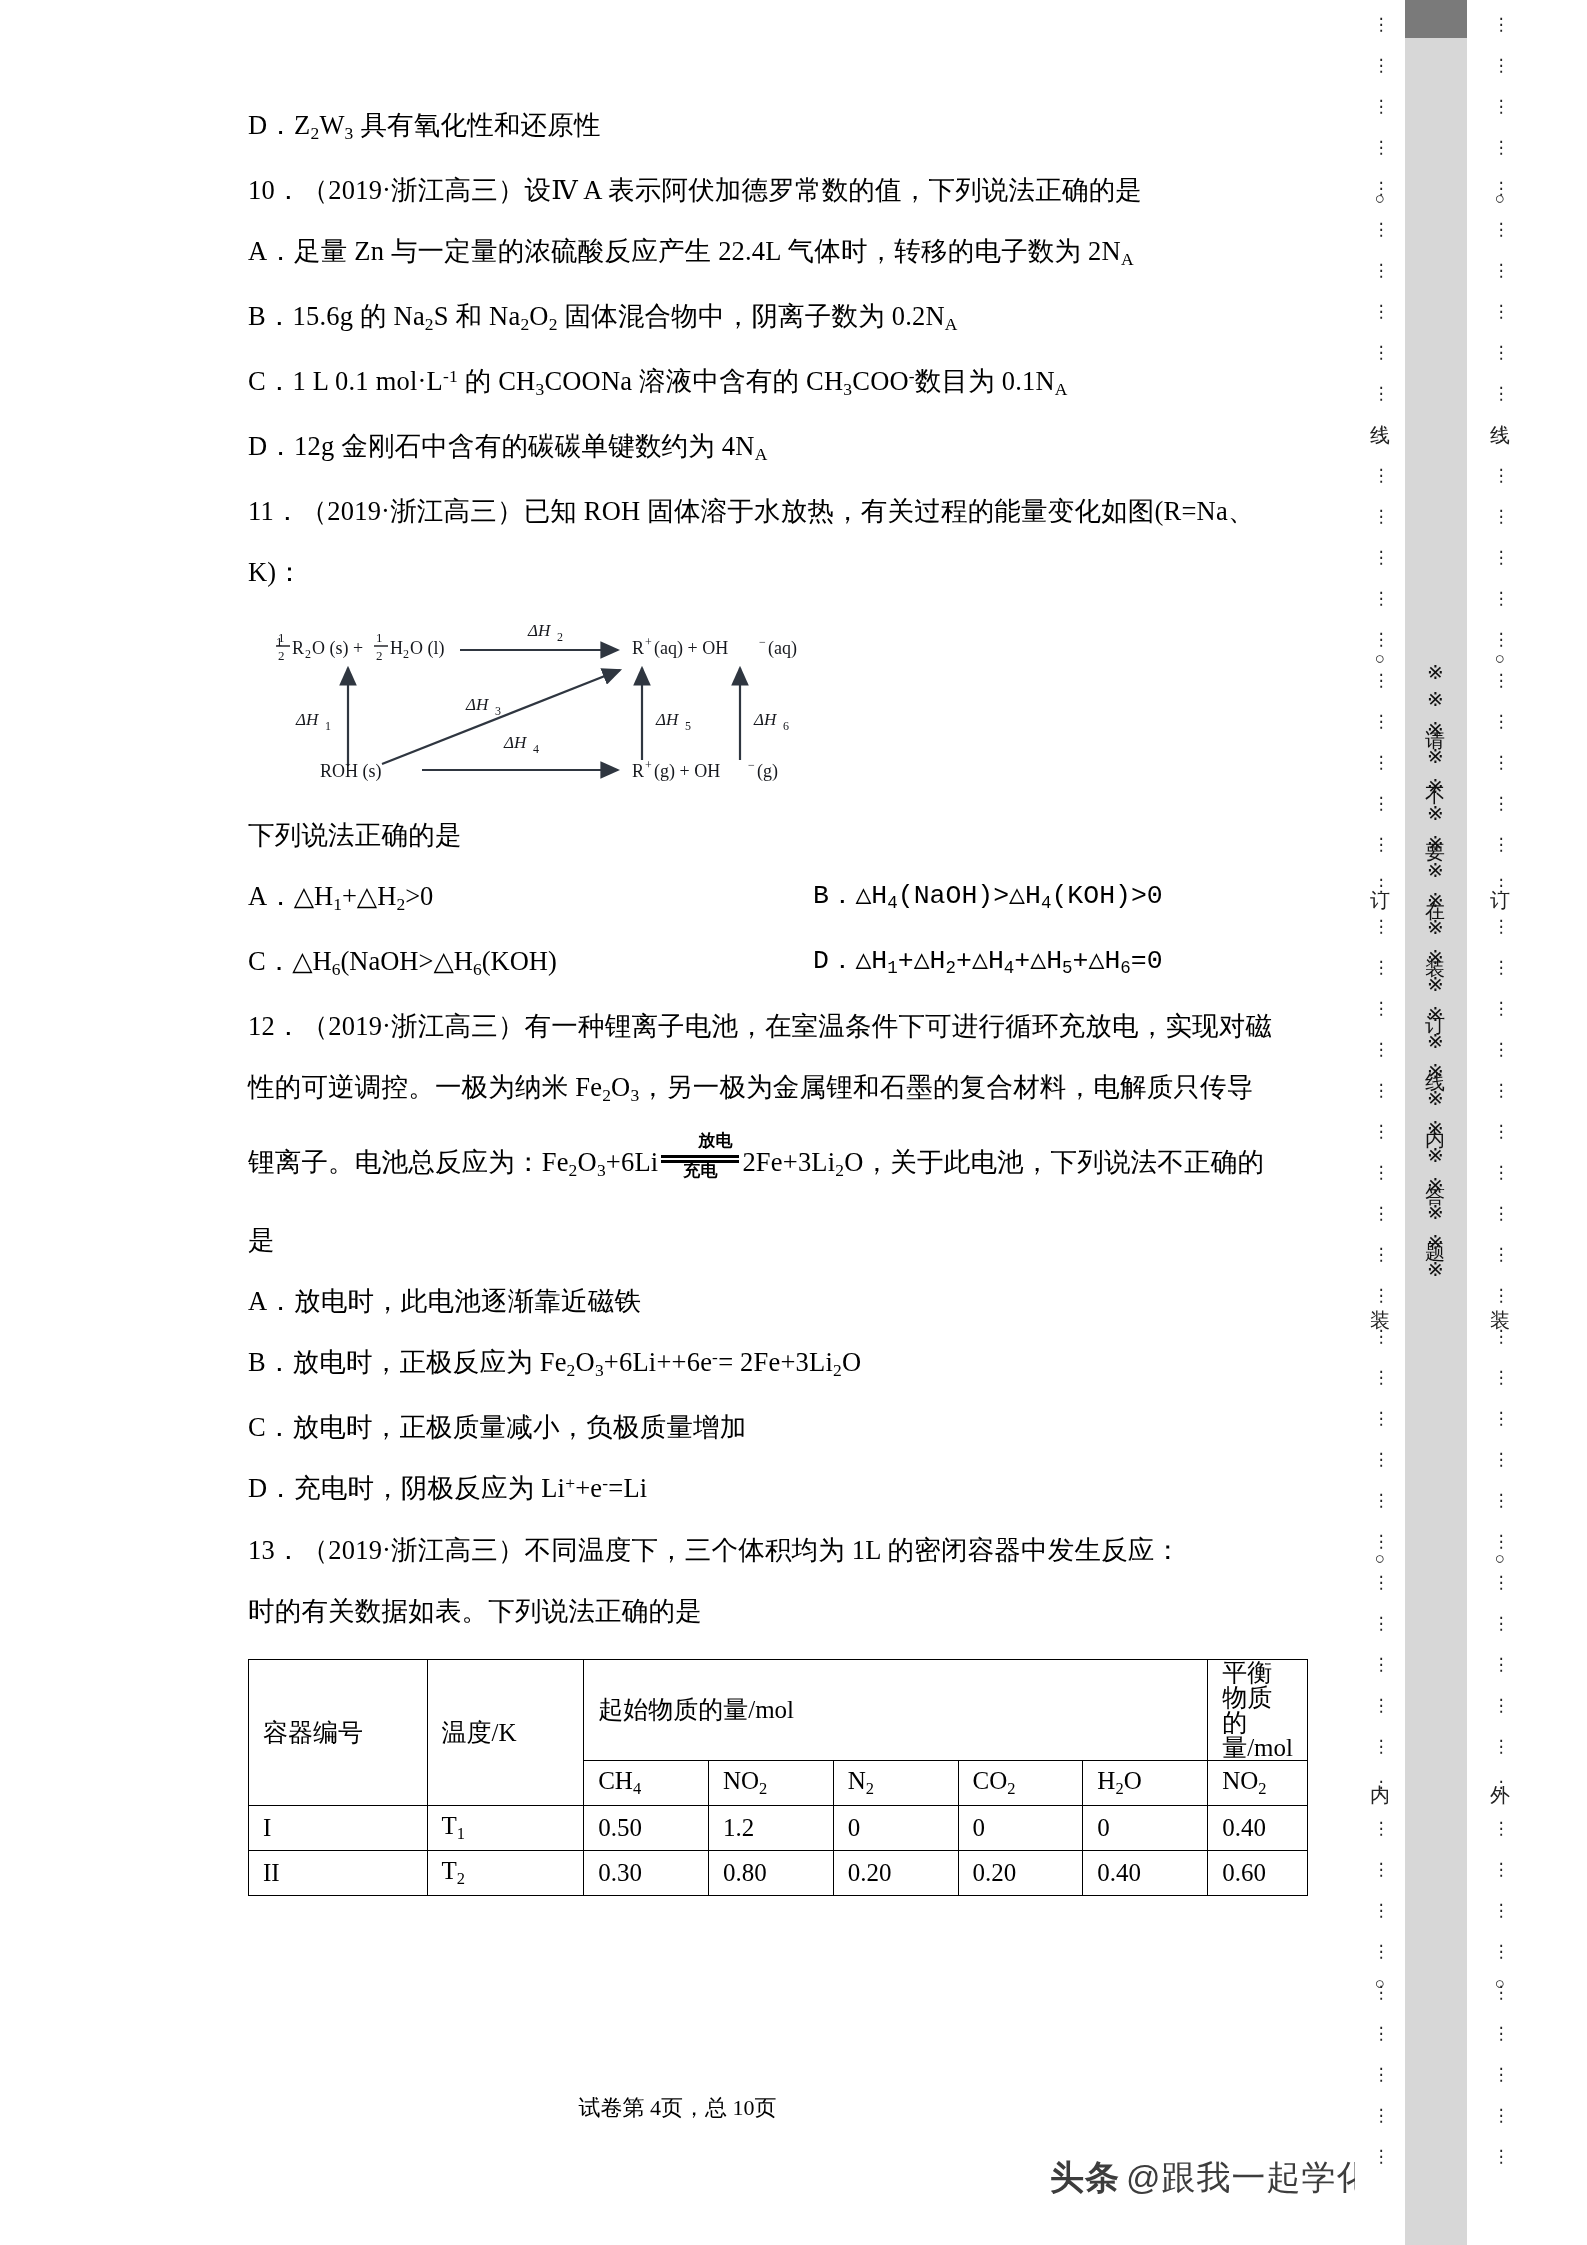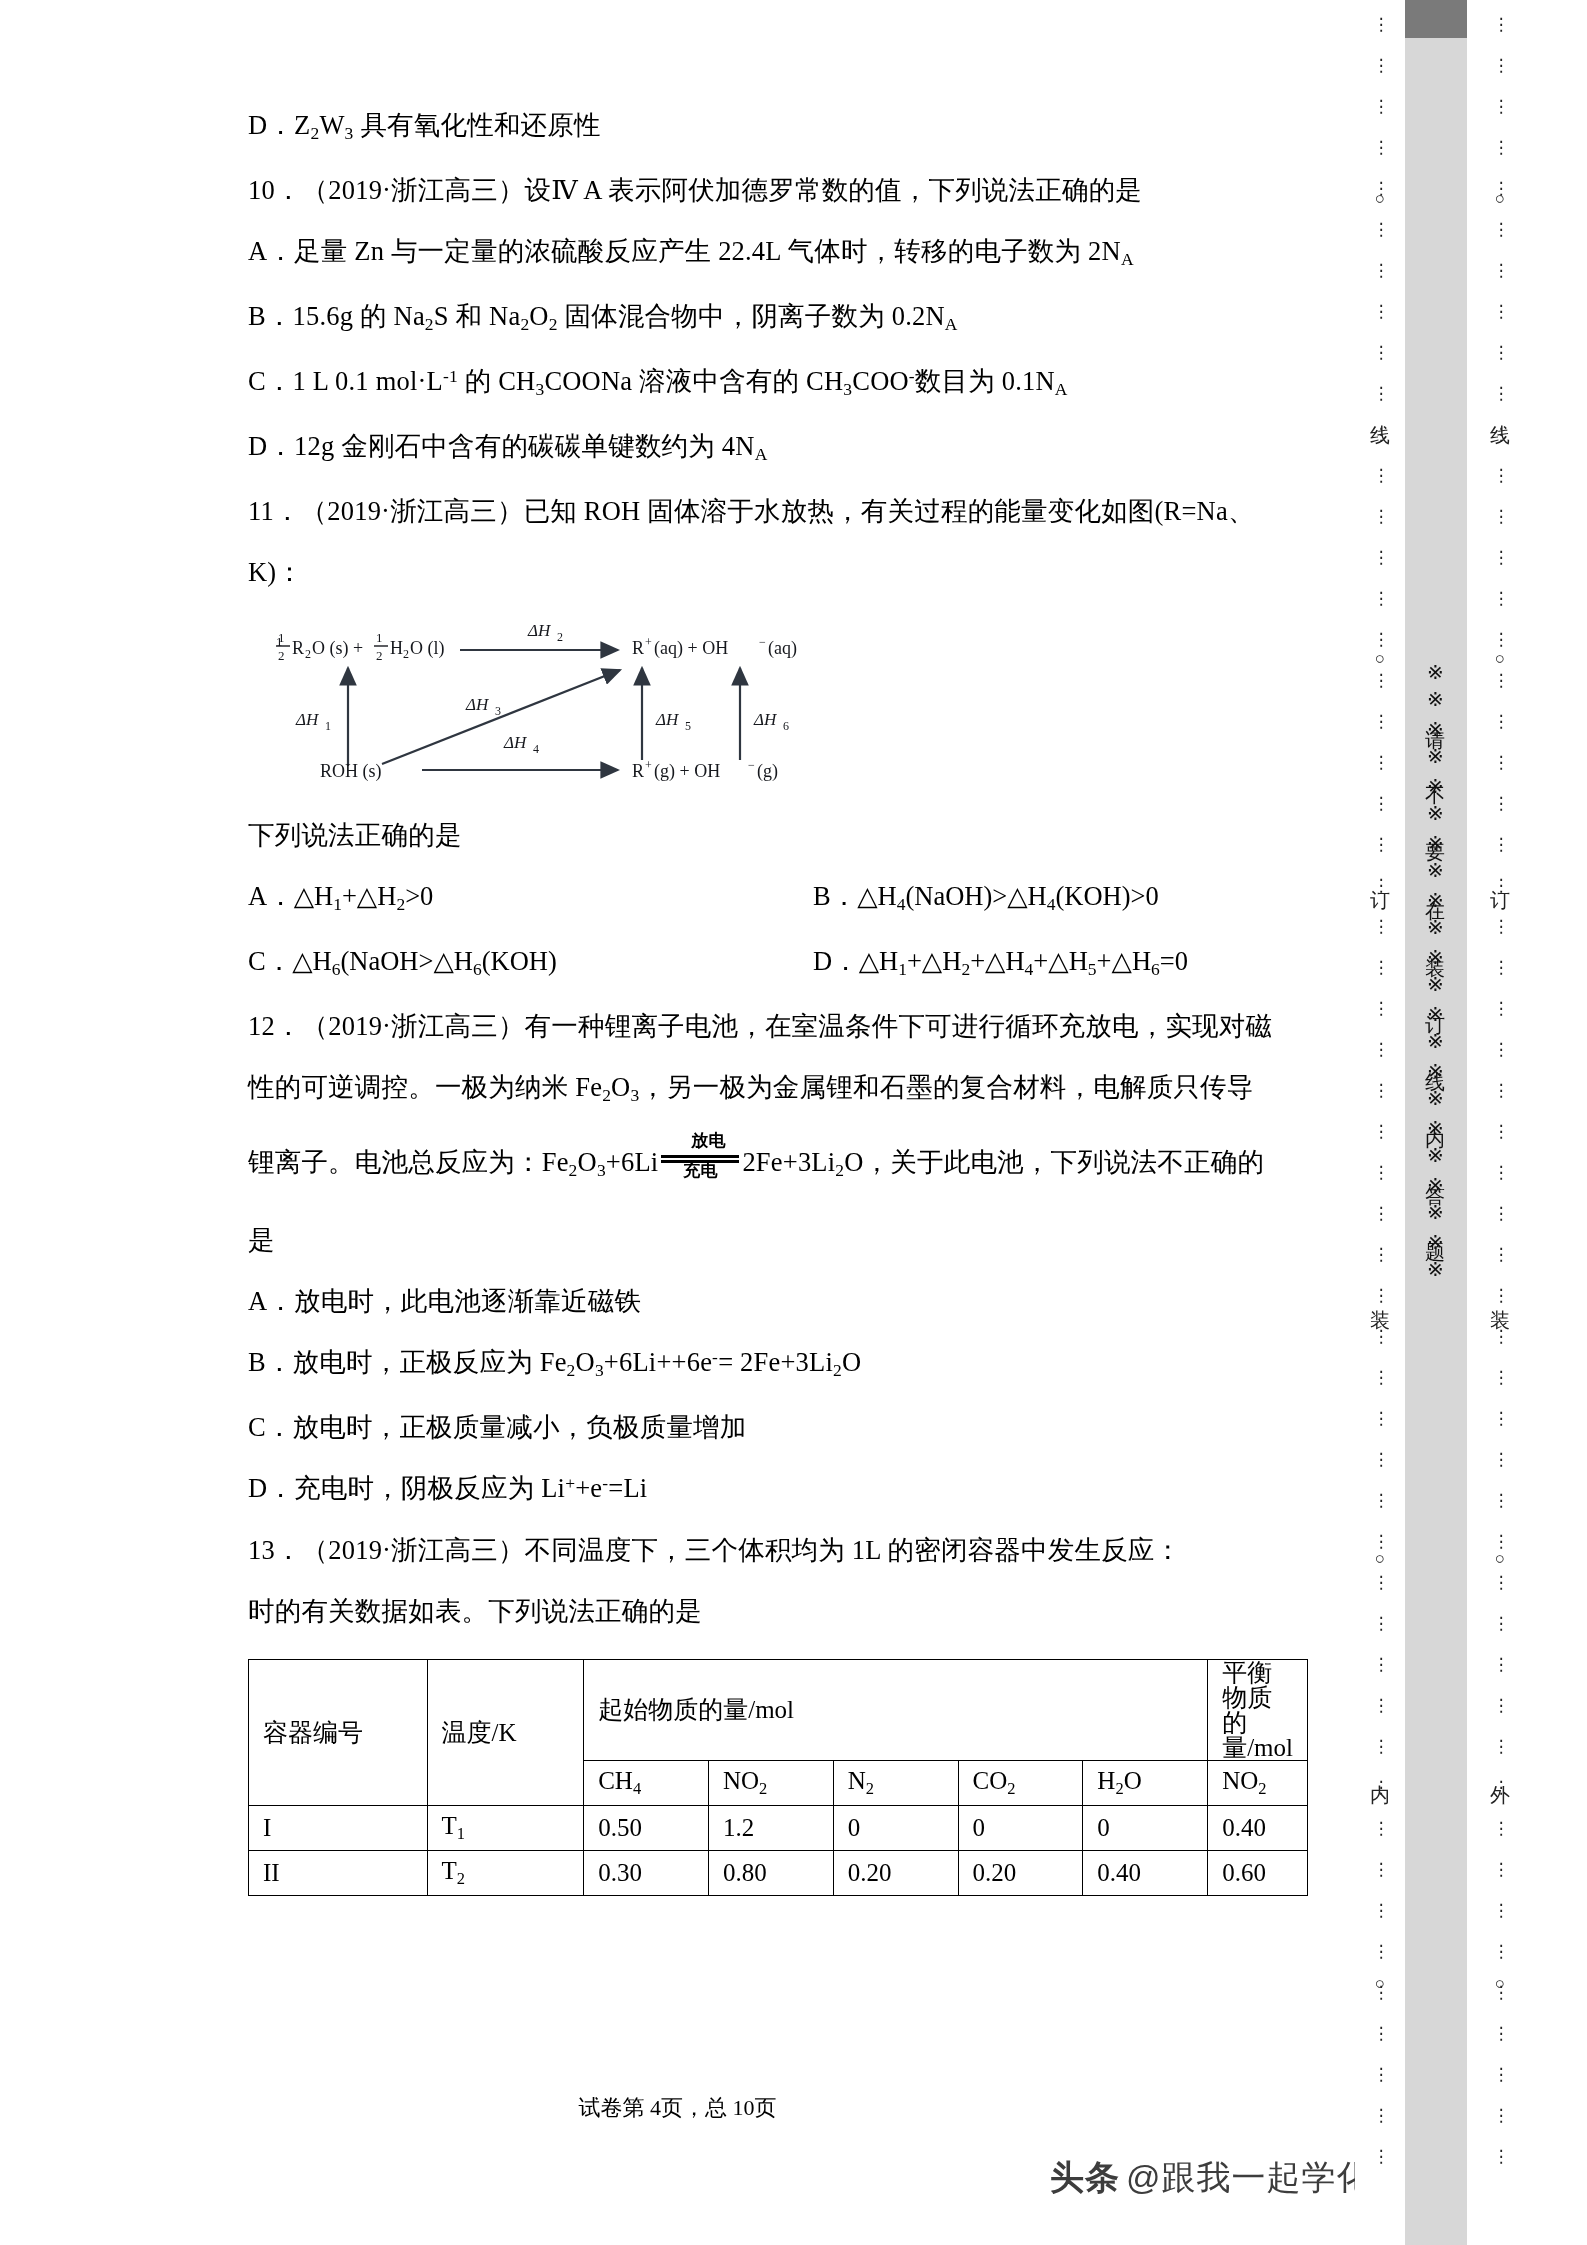--- a/index.html
+++ b/index.html
@@ -36,21 +36,21 @@
     white-space:nowrap;
     letter-spacing:0.2px;
   }
   sub{font-size:0.66em;vertical-align:-0.28em;}
   sup{font-size:0.66em;vertical-align:0.48em;}
   .opt-row{
     display:flex;
     margin:0 0 34.5px 0;
   }
   .opt-a{width:565px;white-space:nowrap;}
-  .opt-b{white-space:nowrap;}
+  .opt-b{white-space:nowrap;font-family:Liberation Mono, monospace;}
 
   
   .diagram-wrap{
     margin:8px 0 30px 22px;
     width:580px;
     height:172px;
     position:relative;
   }
   .diagram-wrap svg{display:block;}
 
@@ -73,21 +73,21 @@
     position:relative;
     vertical-align:middle;
     width:78px;
     height:54px;
     margin:0 3px;
     font-size:17px;
     font-weight:bold;
     font-family:"Liberation Sans","DejaVu Sans",sans-serif;
     text-align:center;
   }
-  .redoxbox .top{position:absolute;top:-6px;left:8px;width:100%;}
+  .redoxbox .top{position:absolute;top:-6px;left:15px;width:100%;}
   .redoxbox .bot{position:absolute;top:24px;left:0;width:100%;}
   .redoxbox .bar1{position:absolute;top:17px;left:0;width:100%;height:3px;background:#000;}
   .redoxbox .bar2{position:absolute;top:22px;left:0;width:100%;height:3px;background:#000;}
 
   
   table.data{
     border-collapse:collapse;
     margin:12px 0 0 0;
     width:1060px;
     font-size:25px;

